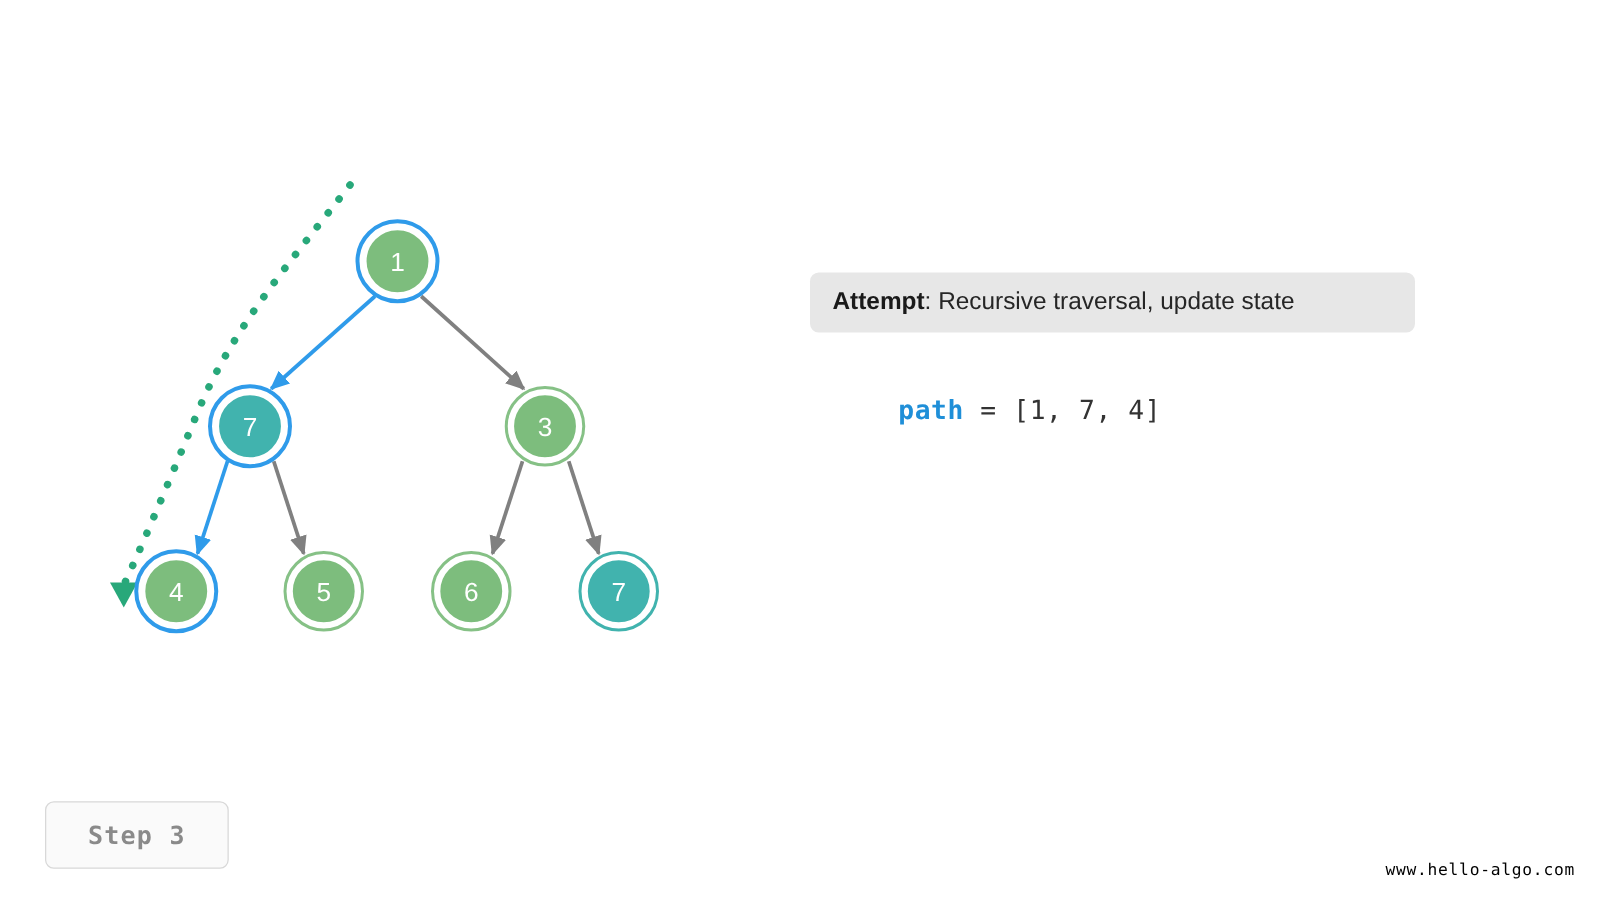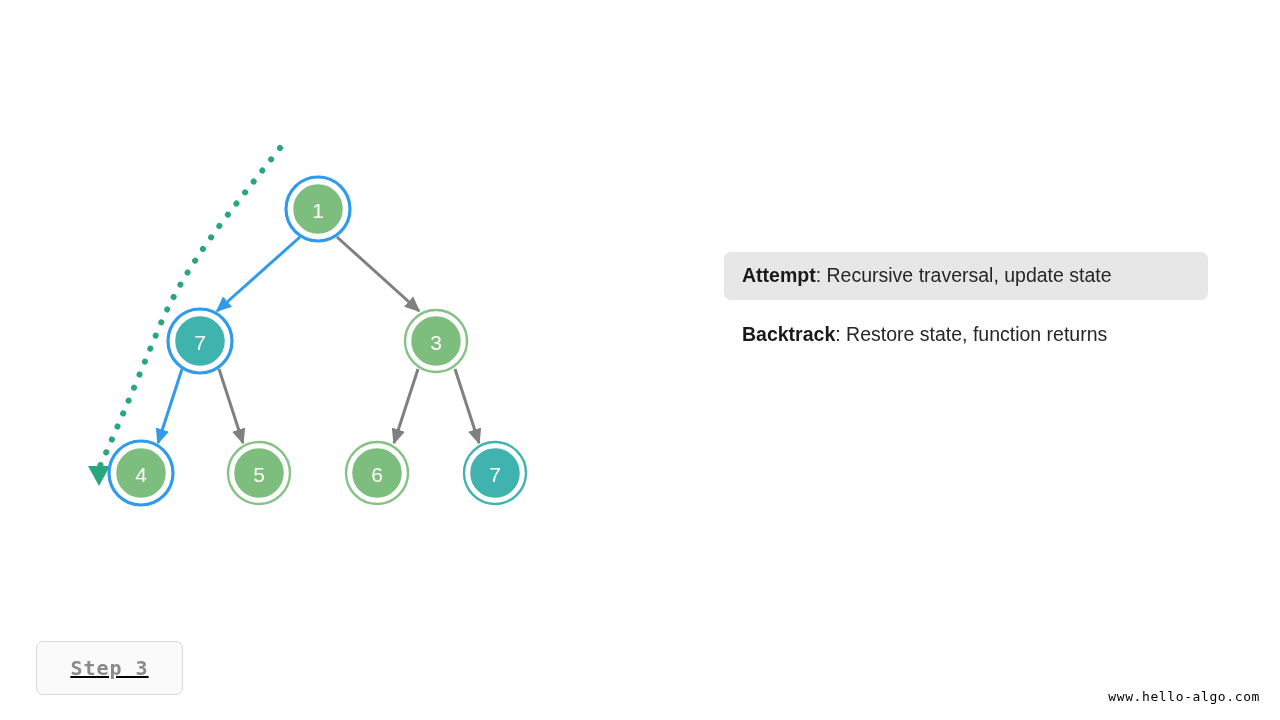--- a/index.html
+++ b/index.html
@@ -31,24 +31,23 @@
     font-size: 21px;
     fill: #ffffff;
     text-anchor: middle;
     dominant-baseline: central;
     pointer-events: none;
   }
 
   
   #info-panel {
     position: absolute;
-    left: 724px;
+    left: 648px;
     top: 218px;
     width: 520px;
-    margin-top: 34px;
   }
 
   .info-line {
     font-size: 19.5px;
     color: #262626;
     line-height: 1.0;
     white-space: nowrap;
   }
 
   .info-line.highlighted {
@@ -98,21 +97,20 @@
     left: 36px;
     top: 641px;
     width: 145px;
     height: 52px;
     border: 1px solid #d8d8d8;
     border-radius: 7px;
     background: #fafafa;
     display: flex;
     align-items: center;
     justify-content: center;
-    text-decoration: underline;
   }
   #step-badge .step-text {
     font-family: "DejaVu Sans Mono", "Liberation Mono", monospace;
     font-size: 20px;
     font-weight: bold;
     color: #8a8a8a;
     letter-spacing: 1px;
   }
 
   
@@ -204,24 +202,24 @@
 
   </g>
 </svg>
 
 <div id="info-panel">
 
   <div class="info-line highlighted">
     <span class="kw">Attempt</span><span>: </span><span>Recursive traversal, update state</span>
   </div>
 
-  <div class="info-line plain">
-    <span class="kw">Backtrack</span><span>: </span><span>Restore state, function returns</span>
+
+  <div class="code-line path-line">
+    <span class="var-path">path</span><span> = </span><span>[1, 7, 4]</span>
   </div>
-
 
 
 </div>
 
 <div id="step-badge">
   <span class="step-text">Step 3</span>
 </div>
 
 <div id="watermark">www.hello-algo.com</div>
 

